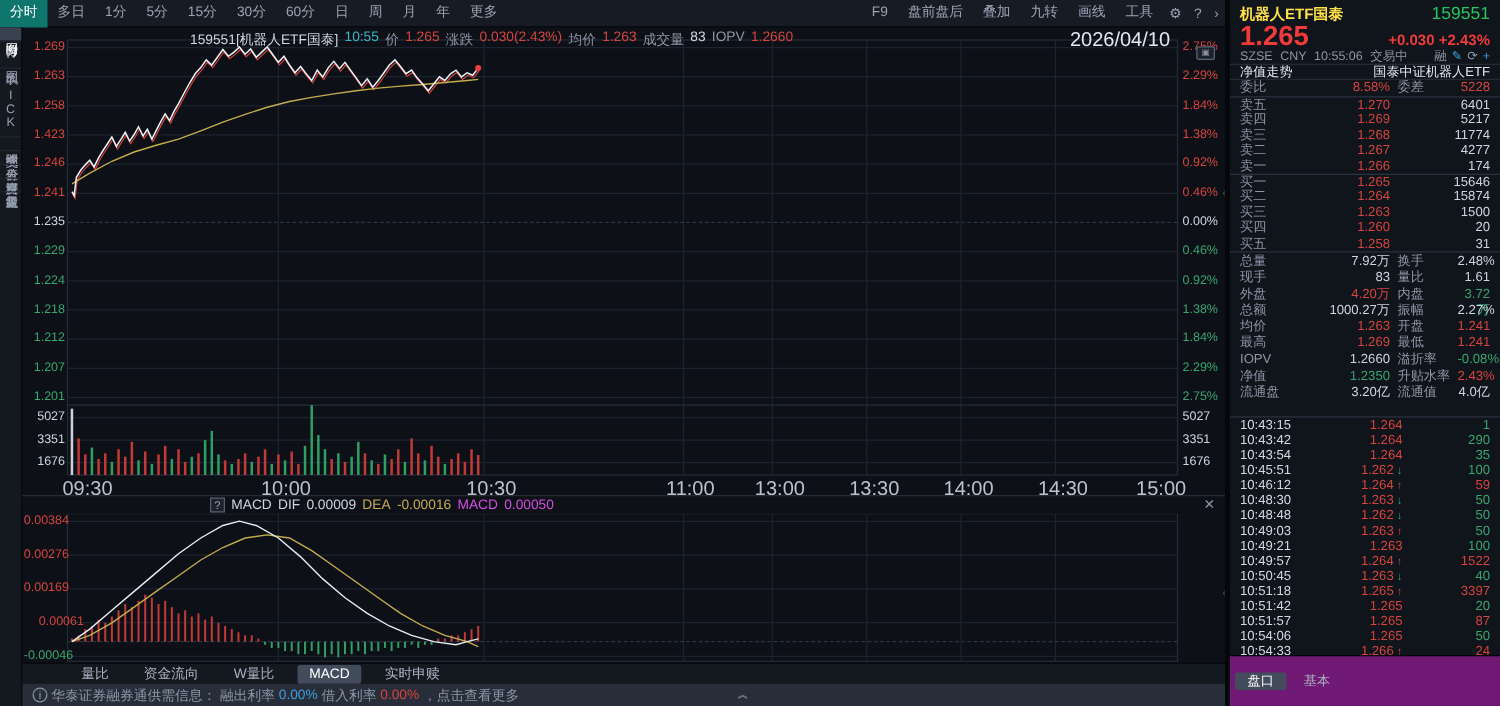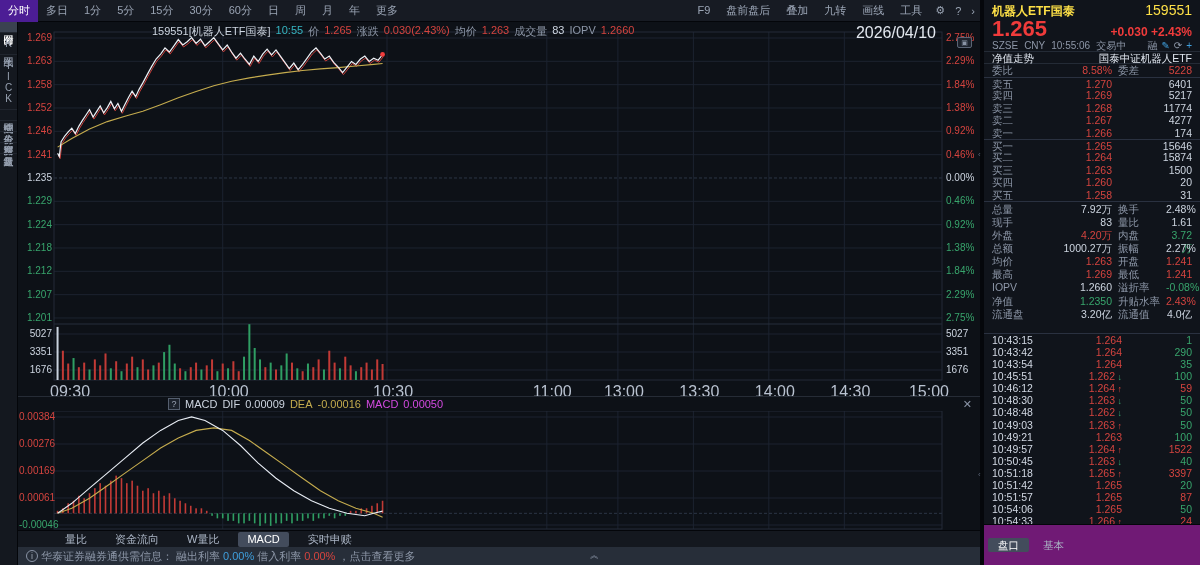--- a/index.html
+++ b/index.html
@@ -4,21 +4,21 @@
 <style>
   * { margin:0; padding:0; box-sizing:border-box; }
   html,body { width:1200px; height:565px; overflow:hidden; background:#0b0e13;
     font-family:"Liberation Sans","DejaVu Sans",sans-serif; color:#c6cedb; }
   .app { display:flex; width:1200px; height:565px; }
   .left-region { width:980px; display:flex; flex-direction:column; background:#0d1117; }
   
   .top-menu { height:22px; background:#171b23; display:flex; align-items:center;
     font-size:11px; color:#9aa4b4; border-bottom:1px solid #04060a; flex:0 0 22px; }
   .menu-tab { padding:0 8px; height:22px; line-height:21px; cursor:pointer; white-space:nowrap; }
-  .menu-tab.active { background:#4c1d95; color:#fff; }
+  .menu-tab.active { background:#0f766e; color:#fff; }
   .menu-right { margin-left:auto; display:flex; align-items:center; }
   .menu-icon { padding:0 5px; color:#9aa4b4; font-size:11px; }
   
   .body-row { flex:1; display:flex; min-height:0; }
   .side-rail { width:18px; background:#14181f; border-right:1px solid #04060a;
     display:flex; flex-direction:column; font-size:10px; color:#97a1b1; flex:0 0 18px; }
   .rail-item { writing-mode:vertical-lr; text-orientation:upright; padding:5px 0;
     line-height:17px; border-bottom:1px solid #20252e; width:100%; text-align:center;
     cursor:pointer; letter-spacing:0; }
   .rail-item.active { background:#3a4250; color:#fff; }
@@ -58,21 +58,21 @@
   .status-collapse { position:absolute; left:572px; top:2px; color:#8a94a6; font-size:9px; }
   
   .divider { width:4px; background:#05070b; position:relative; flex:0 0 4px; }
   .div-arrow { position:absolute; left:-2px; color:#5a6475; font-size:8px; }
   
   .right-panel { width:216px; background:#10141b; display:flex; flex-direction:column;
     font-size:10.5px; flex:0 0 216px; }
   .rp-head { padding:2px 8px 0; flex:0 0 49px; }
   .rp-row1 { display:flex; justify-content:space-between; align-items:baseline; height:16px; }
   .rp-name { font-size:12px; font-weight:bold; color:#fde047; }
-  .rp-code { font-size:14px; color:#fde047; }
+  .rp-code { font-size:14px; color:#22c55e; }
   .rp-row2 { display:flex; justify-content:space-between; align-items:baseline; height:21px; }
   .rp-price { font-size:22px; font-weight:bold; color:#f03b3b; line-height:21px; }
   .rp-chg { color:#f03b3b; font-weight:bold; font-size:12px; }
   .rp-row3 { display:flex; gap:6px; color:#8d96a7; font-size:10px; height:12px;
     line-height:11px; align-items:center; }
   .rp-ic { margin-left:0; font-size:10px; }
   .rp-icons { margin-left:auto; display:flex; gap:4px; }
   .rp-nav { display:flex; justify-content:space-between; padding:0 8px; height:13px;
     line-height:12px; border-top:1px solid #242b36; border-bottom:1px solid #242b36;
     color:#e2e8f1; flex:0 0 13px; }
@@ -248,21 +248,21 @@
               <rect x="358.23199999999997" y="337.411179629998" width="2" height="20.58882037000199" fill="#c23a36"></rect>
               <rect x="363.56" y="341.986473045554" width="2" height="16.013526954445993" fill="#c23a36"></rect>
               <polyline points="39.6,131.3 41.3,134.6 43.1,119.8 46.7,114.0 50.2,109.9 53.8,106.2 57.3,111.5 60.9,104.1 64.4,98.4 68.0,93.0 71.5,87.6 75.1,95.1 78.6,89.7 82.2,83.9 85.7,90.9 89.3,85.6 92.8,79.4 96.4,86.8 99.9,81.5 103.5,89.3 107.0,82.3 110.6,75.3 114.1,69.1 117.7,74.5 121.2,67.1 124.8,60.9 129.2,52.6 133.7,44.4 138.1,37.0 142.6,32.1 147.0,25.9 151.4,30.0 155.9,23.8 160.3,17.6 164.8,23.0 169.2,19.7 173.6,15.6 178.1,21.4 182.5,17.2 187.0,23.8 191.4,19.7 195.8,15.6 200.3,21.8 204.7,27.9 209.2,23.0 213.6,30.0 218.0,36.2 222.5,31.2 226.9,37.0 231.4,42.4 235.8,34.1 240.2,39.5 244.7,32.1 249.1,27.1 253.6,32.9 258.0,27.9 262.4,34.1 266.9,40.3 271.3,46.5 275.8,41.1 280.2,47.7 284.6,42.4 289.1,36.2 293.5,30.0 298.0,25.9 302.4,31.2 306.8,37.0 311.3,34.1 315.7,40.3 320.2,45.2 324.6,50.6 329.0,45.2 333.5,39.5 337.9,42.4 342.4,37.0 346.8,34.1 351.2,39.5 355.7,36.2 360.1,38.2 364.6,32.5" fill="none" stroke="#cb3f3a" stroke-width="1" transform="translate(0.8,2)"></polyline>
               <polyline points="39.6,125.1 53.8,116.5 71.5,107.0 89.3,99.6 107.0,94.2 124.8,89.3 142.6,82.7 160.3,75.7 178.1,69.5 195.8,63.8 213.6,59.2 231.4,55.9 249.1,53.1 266.9,50.6 284.6,48.5 302.4,46.9 320.2,45.6 337.9,44.0 355.7,42.4 364.6,41.5" fill="none" stroke="#c5ac4e" stroke-width="1.1"></polyline>
               <polyline points="39.6,131.3 41.3,134.6 43.1,119.8 46.7,114.0 50.2,109.9 53.8,106.2 57.3,111.5 60.9,104.1 64.4,98.4 68.0,93.0 71.5,87.6 75.1,95.1 78.6,89.7 82.2,83.9 85.7,90.9 89.3,85.6 92.8,79.4 96.4,86.8 99.9,81.5 103.5,89.3 107.0,82.3 110.6,75.3 114.1,69.1 117.7,74.5 121.2,67.1 124.8,60.9 129.2,52.6 133.7,44.4 138.1,37.0 142.6,32.1 147.0,25.9 151.4,30.0 155.9,23.8 160.3,17.6 164.8,23.0 169.2,19.7 173.6,15.6 178.1,21.4 182.5,17.2 187.0,23.8 191.4,19.7 195.8,15.6 200.3,21.8 204.7,27.9 209.2,23.0 213.6,30.0 218.0,36.2 222.5,31.2 226.9,37.0 231.4,42.4 235.8,34.1 240.2,39.5 244.7,32.1 249.1,27.1 253.6,32.9 258.0,27.9 262.4,34.1 266.9,40.3 271.3,46.5 275.8,41.1 280.2,47.7 284.6,42.4 289.1,36.2 293.5,30.0 298.0,25.9 302.4,31.2 306.8,37.0 311.3,34.1 315.7,40.3 320.2,45.2 324.6,50.6 329.0,45.2 333.5,39.5 337.9,42.4 342.4,37.0 346.8,34.1 351.2,39.5 355.7,36.2 360.1,38.2 364.6,32.5" fill="none" stroke="#eef2f7" stroke-width="1.2"></polyline>
               <circle cx="364.56" cy="32.47058823529413" r="2.4" fill="#f23d3d"></circle>
             </svg>
             <span class="ax left-side c-r" style="top: 11px; left: 1px;">1.269</span>
             <span class="ax left-side c-r" style="top: 34.333px; left: 1px;">1.263</span>
             <span class="ax left-side c-r" style="top: 57.666px; left: 1px;">1.258</span>
-            <span class="ax left-side c-r" style="top: 80.999px; left: 1px;">1.252</span>
+            <span class="ax left-side c-r" style="top: 80.999px; left: 1px;">1.423</span>
             <span class="ax left-side c-r" style="top: 104.332px; left: 1px;">1.246</span>
             <span class="ax left-side c-r" style="top: 127.665px; left: 1px;">1.241</span>
             <span class="ax left-side c-w" style="top: 150.998px; left: 1px;">1.235</span>
             <span class="ax left-side c-g" style="top: 174.331px; left: 1px;">1.229</span>
             <span class="ax left-side c-g" style="top: 197.664px; left: 1px;">1.224</span>
             <span class="ax left-side c-g" style="top: 220.997px; left: 1px;">1.218</span>
             <span class="ax left-side c-g" style="top: 244.33px; left: 1px;">1.212</span>
             <span class="ax left-side c-g" style="top: 267.663px; left: 1px;">1.207</span>
             <span class="ax left-side c-g" style="top: 290.996px; left: 1px;">1.201</span>
             <span class="ax right-side c-r" style="top: 11px; left: 928px;">2.75%</span>
@@ -388,21 +388,21 @@
                 <rect x="353.104" y="94.78604651162792" width="1.6" height="7.534883720930232" fill="#c23a36"></rect>
                 <rect x="358.43199999999996" y="92.27441860465116" width="1.6" height="10.046511627906977" fill="#c23a36"></rect>
                 <rect x="363.76" y="89.76279069767442" width="1.6" height="12.558139534883722" fill="#c23a36"></rect>
                 <polyline points="39.6,102.3 53.8,97.3 71.5,87.3 89.3,74.7 107.0,62.1 124.8,49.6 142.6,37.0 160.3,27.0 178.1,19.4 195.8,16.9 213.6,19.4 231.4,29.5 249.1,42.0 266.9,54.6 284.6,67.2 302.4,79.7 320.2,89.8 337.9,97.3 355.7,102.3 364.6,106.3" fill="none" stroke="#c5ac4e" stroke-width="1.1"></polyline>
                 <polyline points="39.6,102.3 53.8,92.3 71.5,77.2 89.3,62.1 107.0,47.1 124.8,32.0 142.6,19.4 160.3,9.4 173.6,5.9 187.0,9.4 204.7,19.4 222.5,34.5 240.2,52.1 258.0,67.2 275.8,79.7 293.5,89.8 311.3,97.3 329.0,102.3 346.8,104.8 355.7,102.3 364.6,100.1" fill="none" stroke="#e8edf4" stroke-width="1.1"></polyline>
               </svg>
             </div>
         <span class="ax left-side c-r" style="top: 15px; left: 1px;">0.00384</span>
             <span class="ax left-side c-r" style="top: 42px; left: 1px;">0.00276</span>
             <span class="ax left-side c-r" style="top: 69px; left: 1px;">0.00169</span>
-            <span class="ax left-side c-r" style="top: 96px; left: 1px;">0.00061</span>
+            <span class="ax left-side c-r" style="top: 96px; left: 13px;">0.00061</span>
             <span class="ax left-side c-g" style="top: 123px; left: 1px;">-0.00046</span>
           </div>
 
         <div class="indicator-tabs" id="indicator-tabs">
             <div class="ind-tab">量比</div>
             <div class="ind-tab">资金流向</div>
             <div class="ind-tab">W量比</div>
             <div class="ind-tab active">MACD</div>
             <div class="ind-tab">实时申赎</div>
           </div>

